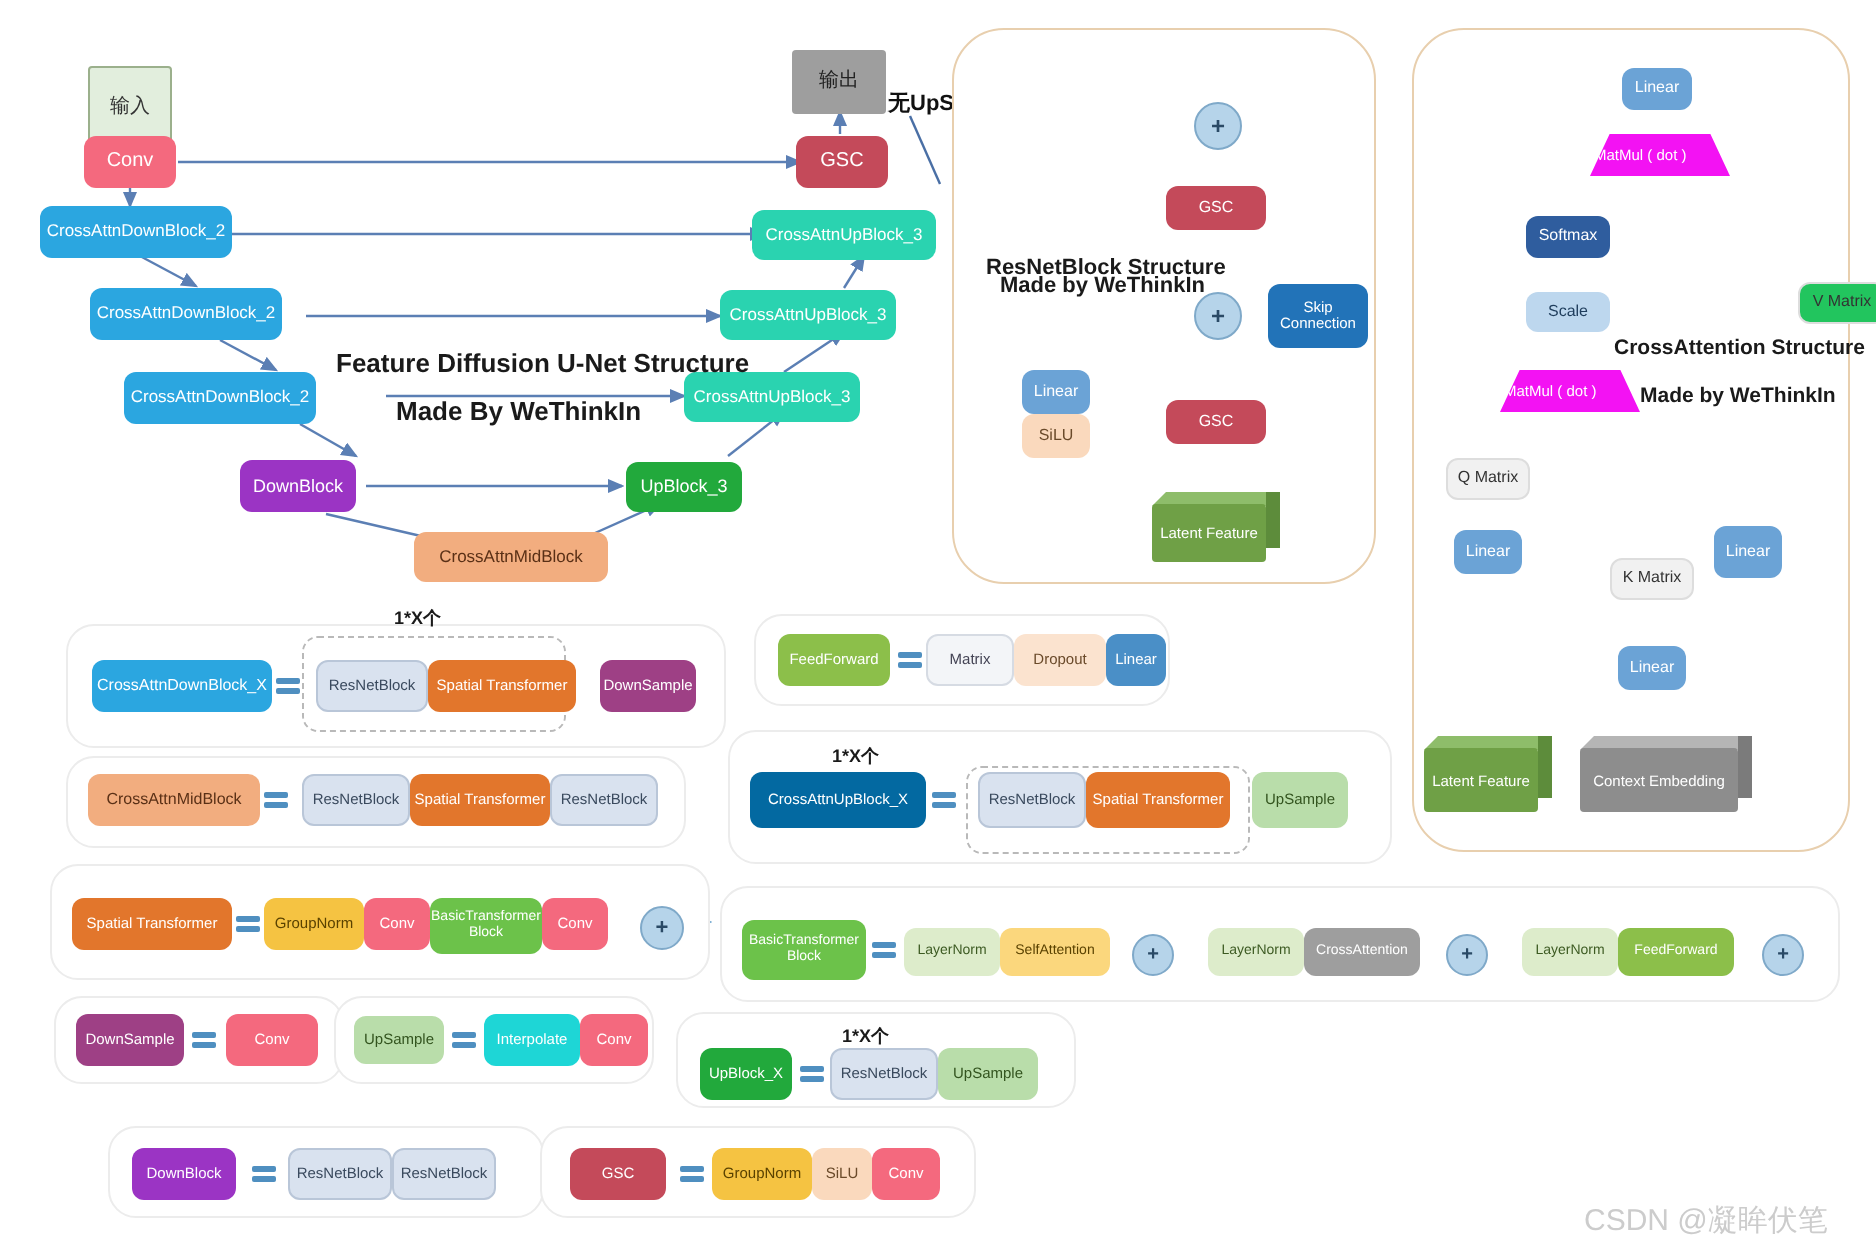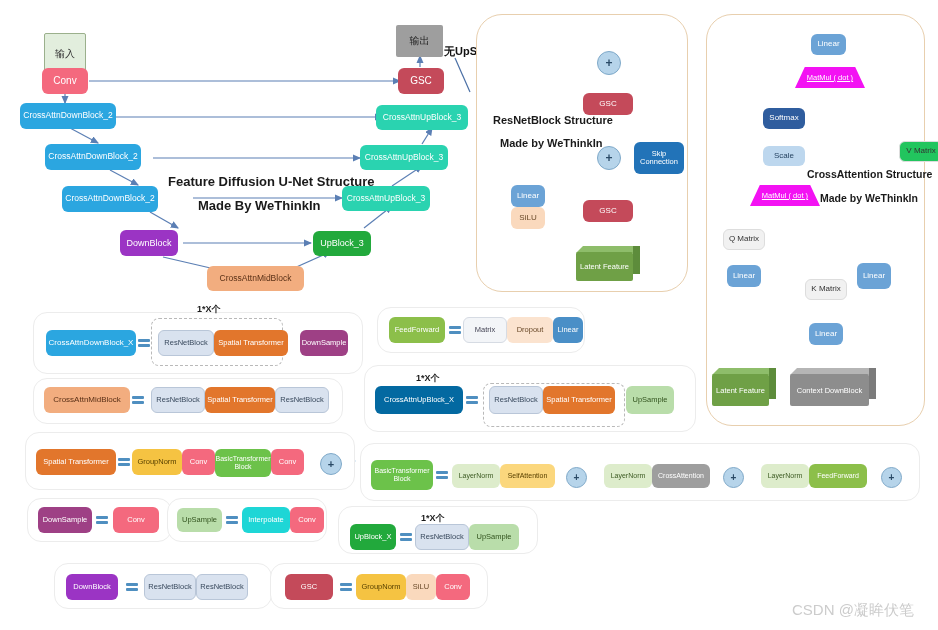--- a/index.html
+++ b/index.html
@@ -16,23 +16,23 @@
   .grp{position:absolute;box-sizing:border-box;border:1px solid #ececec;
        border-radius:14px;background:#fff;}
   .grpdash{position:absolute;box-sizing:border-box;border:1px dashed #b9b9b9;
        border-radius:8px;background:transparent;}
   .title{position:absolute;color:#1a1a1a;font-weight:bold;white-space:nowrap;}
   .plus{position:absolute;border-radius:50%;background:#b6d4ea;
         border:1px solid #7fa9c9;color:#2a4a66;display:flex;
         align-items:center;justify-content:center;font-weight:bold;}
   .eq{position:absolute;display:flex;flex-direction:column;justify-content:center;gap:2px;}
   .eq i{display:block;height:3px;background:#4f8fc0;border-radius:1px;}
-  .trapz{position:absolute;display:flex;align-items:center;justify-content:center;
+  .trapz{position:absolute;display:flex;align-items:center;
          color:#fff;background:#f312f3;
-         clip-path:polygon(14% 0,86% 0,100% 100%,0% 100%);text-decoration:underline;}
+         clip-path:polygon(14% 0,86% 0,100% 100%,0% 100%);}
   .cube{position:absolute;box-sizing:border-box;}
   .cube .face{position:absolute;left:0;top:6px;right:7px;bottom:0;
       display:flex;align-items:center;justify-content:center;color:#fff;}
   .cube .top{position:absolute;left:0;top:0;right:0;height:7px;
       clip-path:polygon(0 100%,7px 0,100% 0,calc(100% - 7px) 100%);}
   .cube .side{position:absolute;right:0;top:0;width:7px;bottom:7px;}
   .wm{position:absolute;color:#cccccc;font-size:15px;white-space:nowrap;}
   .note{position:absolute;color:#111;white-space:nowrap;font-weight:600;}
 </style>
 </head>
@@ -180,21 +180,21 @@
     <span class="lbl">CrossAttnUpBlock_3</span>
   </div>
 
   <div class="title" style="left:168px;top:174px;font-size:13px;">Feature Diffusion U-Net Structure</div>
   <div class="title" style="left:198px;top:198px;font-size:13px;">Made By WeThinkIn</div>
 
   <div class="note" style="left:444px;top:44px;font-size:11px;">无UpSample操作</div>
 
   <div class="panel" style="left:476px;top:14px;width:212px;height:278px;"></div>
 
-  <div class="title" style="left:493px;top:114px;font-size:11px;">ResNetBlock Structure</div>
+  <div class="title" style="left:493px;top:128px;font-size:11px;">ResNetBlock Structure</div>
   <div class="title" style="left:500px;top:137px;font-size:11px;">Made by WeThinkIn</div>
 
   <div class="plus" style="left:597px;top:51px;width:22px;height:22px;font-size:12px;">
     <span>+</span>
   </div>
   <div class="plus" style="left:597px;top:146px;width:22px;height:22px;font-size:12px;">
     <span>+</span>
   </div>
 
   <div class="node" style="left:583px;top:93px;width:50px;height:22px;background:#c44a5a;font-size:8px;">
@@ -275,21 +275,21 @@
     <div class="side" style="background:#5d8c3b;"></div>
     <div class="face" style="background:#6fa046;font-size:7.5px;border-radius:2px;">
       <span class="lbl">Latent Feature</span>
     </div>
   </div>
 
   <div class="cube" style="left:790px;top:368px;width:86px;height:38px;">
     <div class="top" style="background:#b5b5b5;"></div>
     <div class="side" style="background:#7b7b7b;"></div>
     <div class="face" style="background:#8d8d8d;font-size:7.5px;border-radius:2px;">
-      <span class="lbl">Context DownBlock</span>
+      <span class="lbl">Context Embedding</span>
     </div>
   </div>
 
   <div class="grp" style="left:33px;top:312px;width:330px;height:62px;"></div>
   <div class="title" style="left:197px;top:303px;font-size:9px;">1*X个</div>
   <div class="grpdash" style="left:151px;top:318px;width:132px;height:48px;"></div>
 
   <div class="node" style="left:46px;top:330px;width:90px;height:26px;background:#2ba6e0;font-size:8px;">
     <span class="lbl">CrossAttnDownBlock_X</span>
   </div>

